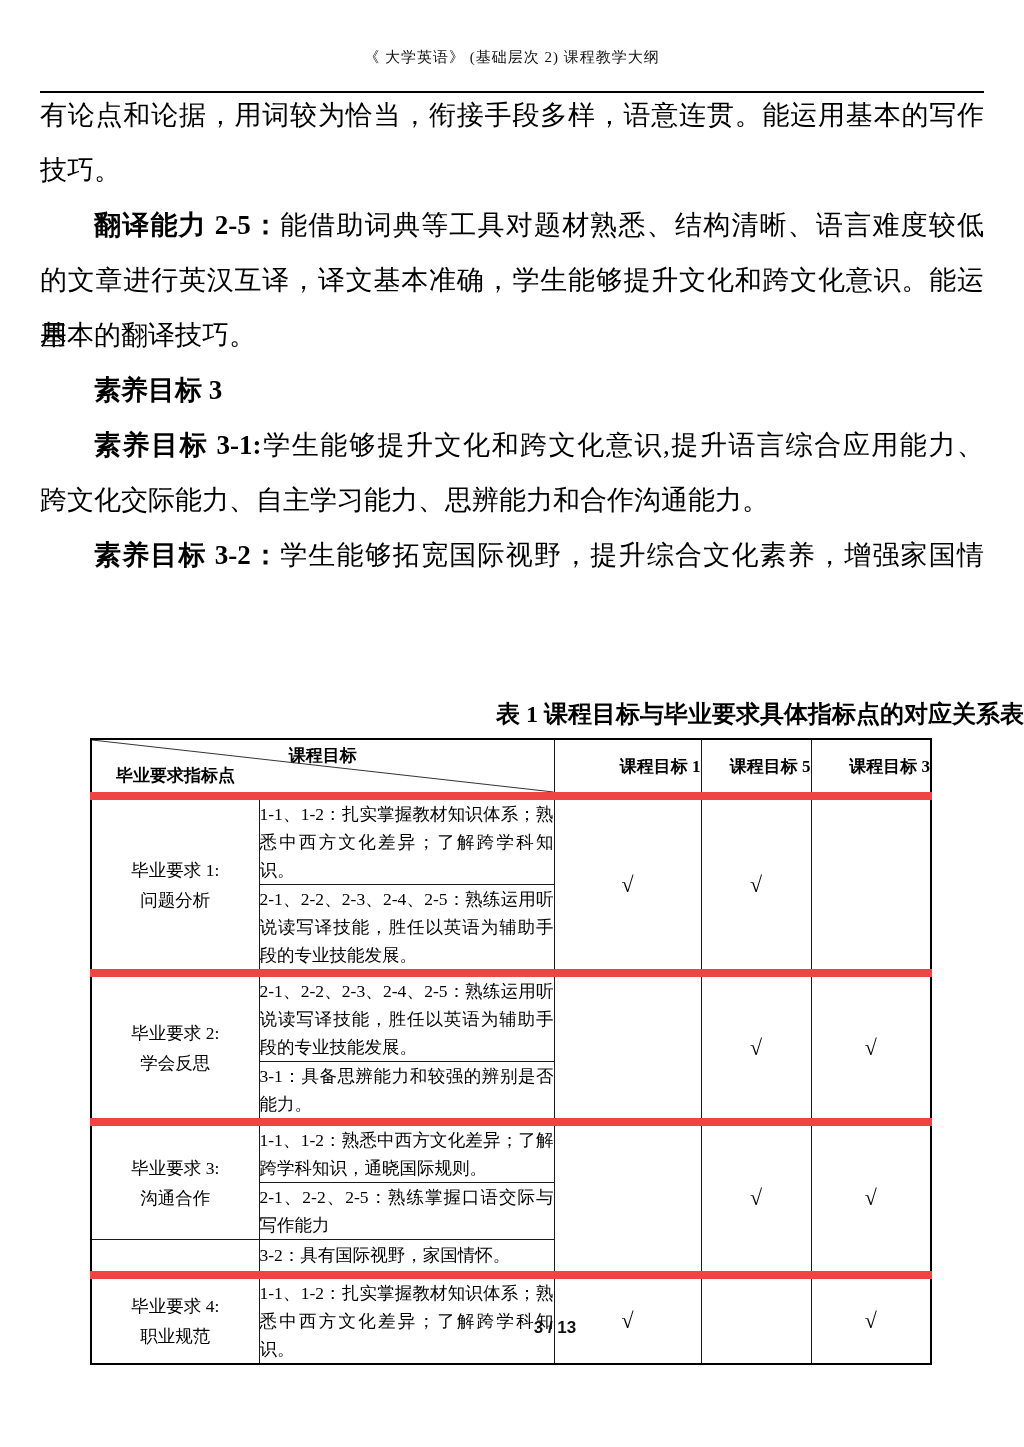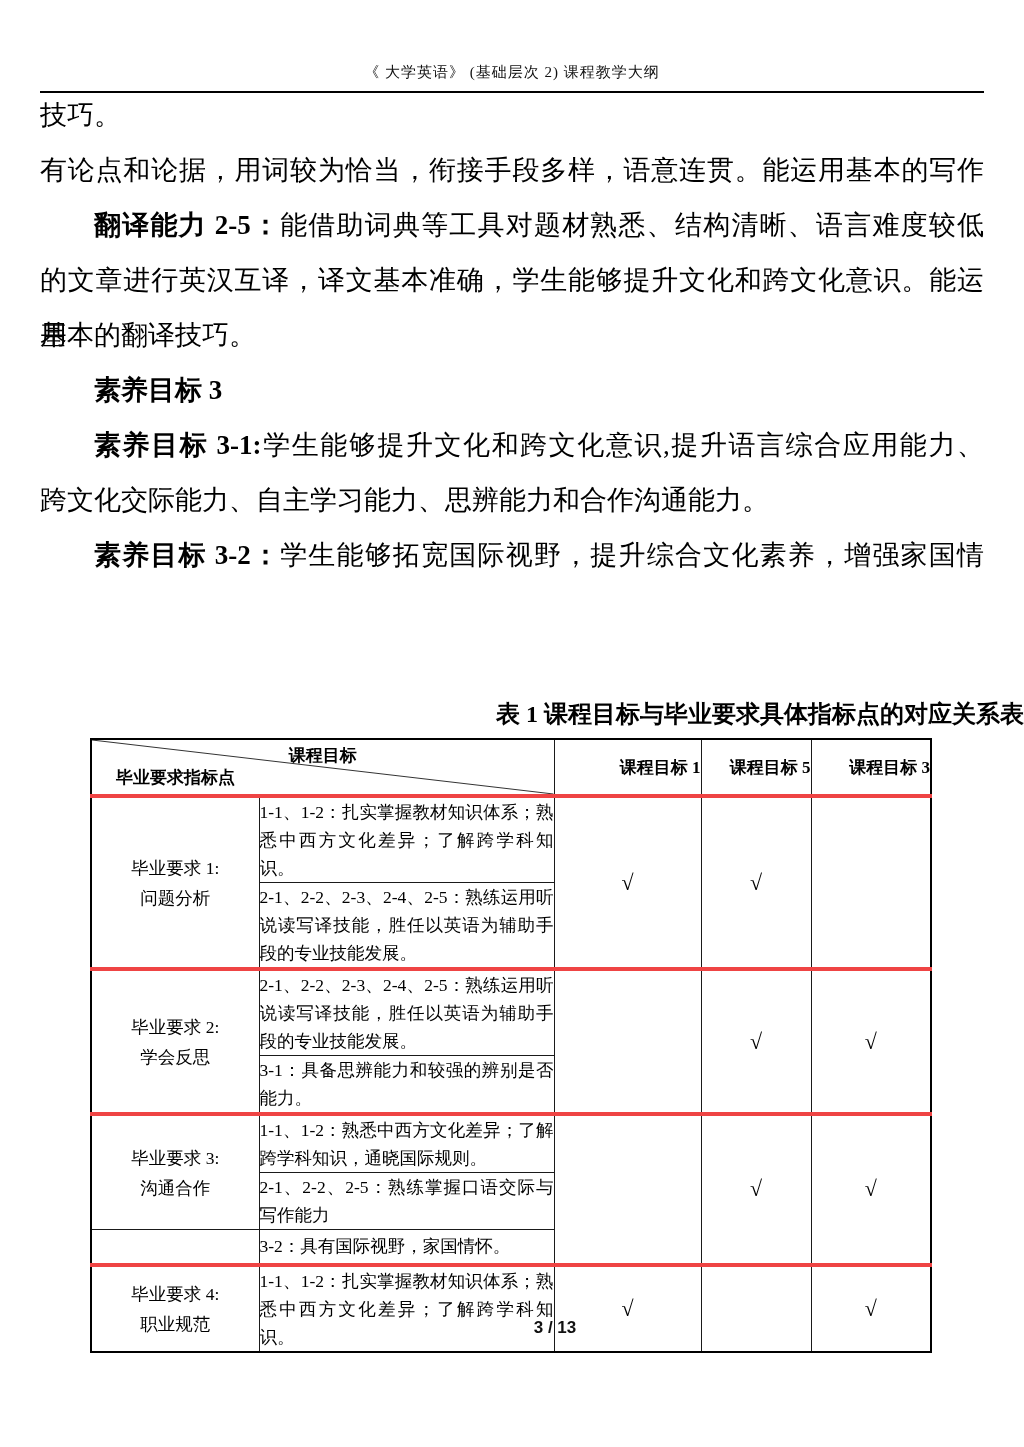--- a/index.html
+++ b/index.html
@@ -7,21 +7,21 @@
     position:relative;
     width:1024px;height:1447px;
     background:#ffffff;
     margin:0 auto;
     font-family:"Liberation Serif","DejaVu Serif",serif;
     color:#000;
     overflow:hidden;
   }
   
   .doc-header{
-    position:absolute;top:63px;left:0;width:1024px;
+    position:absolute;top:48px;left:0;width:1024px;
     text-align:center;font-size:15px;color:#111;
     letter-spacing:1px;
   }
   .header-rule{
     position:absolute;top:91px;left:40px;width:944px;height:2px;
     background:#000;
   }
   
   .body-text{
     position:absolute;top:88px;left:40px;width:944px;
@@ -41,21 +41,21 @@
     position:absolute;left:90px;top:738px;
     width:840px;border-collapse:collapse;table-layout:fixed;
     font-size:17.5px;color:#000;
     border:2px solid #000;
   }
   table.map td{
     border:1px solid #1a1a1a;
     padding:0;vertical-align:middle;
     overflow:hidden;
   }
-  tr.g-start td{border-top:4px solid #ef4444;}
+  tr.g-start td{border-top:8px solid #ef4444;}
   td.diag{position:relative;}
   td.diag svg{position:absolute;left:0;top:0;width:100%;height:100%;display:block;}
   .axis-top{
     position:absolute;top:4px;left:0;width:100%;
     text-align:center;font-weight:700;font-size:17px;
   }
   .axis-left{
     position:absolute;bottom:5px;left:24px;
     font-weight:700;font-size:17px;
   }
@@ -76,22 +76,22 @@
 </style>
 </head>
 <body>
 
 <div id="page">
 
   <div class="doc-header">《 大学英语》 (基础层次 2) 课程教学大纲</div>
   <div class="header-rule"></div>
 
   <div class="body-text">
+    <div class="line full"><span class="b"></span><span>有论点和论据，用词较为恰当，衔接手段多样，语意连贯。能运用基本的写作</span></div>
     <div class="line"><span class="b"></span><span>技巧。</span></div>
-    <div class="line full"><span class="b"></span><span>有论点和论据，用词较为恰当，衔接手段多样，语意连贯。能运用基本的写作</span></div>
     <div class="line full indent"><span class="b">翻译能力 2-5：</span><span>能借助词典等工具对题材熟悉、结构清晰、语言难度较低</span></div>
     <div class="line full"><span class="b"></span><span>的文章进行英汉互译，译文基本准确，学生能够提升文化和跨文化意识。能运用</span></div>
     <div class="line"><span class="b"></span><span>基本的翻译技巧。</span></div>
     <div class="line indent"><span class="b">素养目标 3</span><span></span></div>
     <div class="line full indent"><span class="b">素养目标 3-1:</span><span>学生能够提升文化和跨文化意识,提升语言综合应用能力、</span></div>
     <div class="line"><span class="b"></span><span>跨文化交际能力、自主学习能力、思辨能力和合作沟通能力。</span></div>
     <div class="line full indent"><span class="b">素养目标 3-2：</span><span>学生能够拓宽国际视野，提升综合文化素养，增强家国情</span></div>
   </div>
 
   <div class="table-title">表 1 课程目标与毕业要求具体指标点的对应关系表</div>

